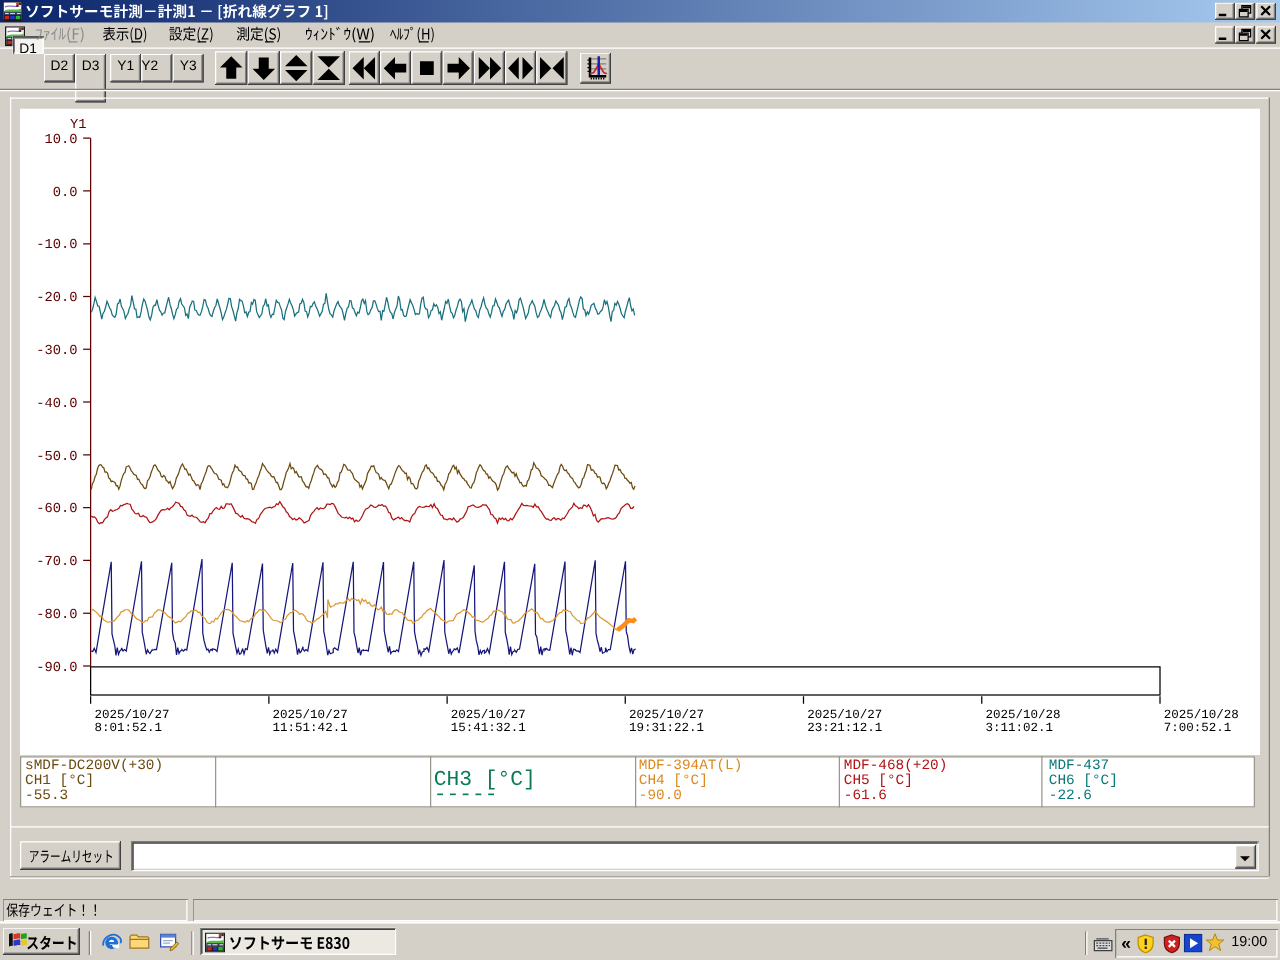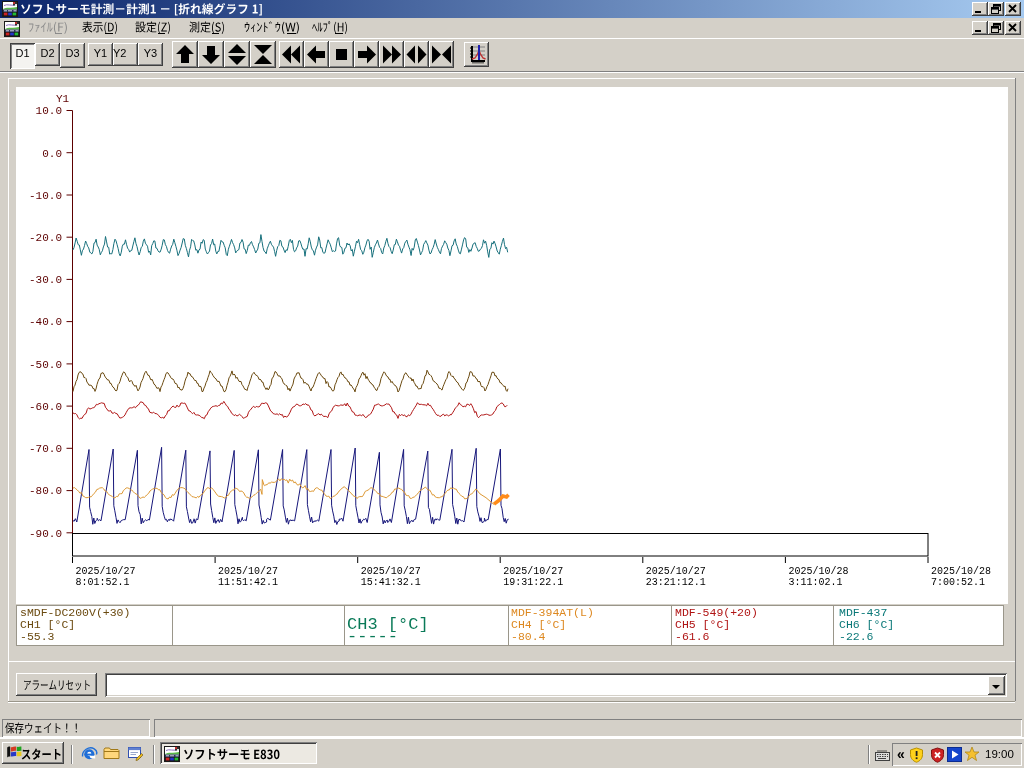--- a/index.html
+++ b/index.html
@@ -60,27 +60,27 @@
     <div style="position:absolute;left:1005px;top:21px;width:16px;height:14px;background:#d4d0c8;box-shadow:inset -1px -1px #404040,inset 1px 1px #fff,inset -2px -2px #808080;"><svg width="16" height="14">
         <path d="M4,3 L11,10 M11,3 L4,10" stroke="#000" stroke-width="1.8"></path>
       </svg></div>
     <div style="position:absolute;left:54.5px;top:33px;width:7px;height:1px;background:#8a8a8a"></div>
     <div style="position:absolute;left:104.5px;top:33px;width:8px;height:1px;background:#000"></div>
     <div style="position:absolute;left:157.5px;top:33px;width:7px;height:1px;background:#000"></div>
     <div style="position:absolute;left:211.5px;top:33px;width:7px;height:1px;background:#000"></div>
     <div style="position:absolute;left:287px;top:33px;width:9px;height:1px;background:#000"></div>
     <div style="position:absolute;left:334.5px;top:33px;width:8px;height:1px;background:#000"></div>
     <div style="position:absolute;left:0;top:38px;width:1024px;height:1px;background:#fff"></div>
-    <div style="position:absolute;left:10px;top:43px;width:25px;height:26px;background:#f4f3f0;box-shadow:inset 1px 1px #404040,inset -1px -1px #fff,inset 2px 2px #808080;">
+    <div style="position:absolute;left:10px;top:29px;width:25px;height:14px;background:#f4f3f0;box-shadow:inset 1px 1px #404040,inset -1px -1px #fff,inset 2px 2px #808080;">
       <div style="font-size:11px;line-height:21px;text-align:center;color:#000">D1</div>
     </div>
     <div style="position:absolute;left:35px;top:43px;width:25px;height:23px;background:#d4d0c8;box-shadow:inset -1px -1px #404040,inset 1px 1px #fff,inset -2px -2px #808080;">
       <div style="font-size:11px;line-height:21px;text-align:center;color:#000">D2</div>
     </div>
-    <div style="position:absolute;left:60px;top:43px;width:25px;height:25px;background:#d4d0c8;box-shadow:inset -1px -1px #404040,inset 1px 1px #fff,inset -2px -2px #808080;">
+    <div style="position:absolute;left:60px;top:43px;width:25px;height:39px;background:#d4d0c8;box-shadow:inset -1px -1px #404040,inset 1px 1px #fff,inset -2px -2px #808080;">
       <div style="font-size:11px;line-height:21px;text-align:center;color:#000">D3</div>
     </div>
     <div style="position:absolute;left:88px;top:43px;width:25px;height:23px;background:#d4d0c8;box-shadow:inset -1px -1px #404040,inset 1px 1px #fff,inset -2px -2px #808080;">
       <div style="font-size:11px;line-height:21px;text-align:center;color:#000">Y1</div>
     </div>
     <div style="position:absolute;left:113px;top:43px;width:25px;height:23px;background:#d4d0c8;box-shadow:inset -1px -1px #404040,inset 1px 1px #fff,inset -2px -2px #808080;">
       <div style="font-size:11px;line-height:21px;color:#000">Y2</div>
     </div>
     <div style="position:absolute;left:138px;top:43px;width:25px;height:23px;background:#d4d0c8;box-shadow:inset -1px -1px #404040,inset 1px 1px #fff,inset -2px -2px #808080;">
       <div style="font-size:11px;line-height:21px;text-align:center;color:#000">Y3</div>
@@ -201,22 +201,22 @@
     <div style="position:absolute;left:671px;top:605px;width:1px;height:41px;background:#9a968a"></div>
     <div style="position:absolute;left:833px;top:605px;width:1px;height:41px;background:#9a968a"></div>
     <div class="mono" style="position:absolute;left:20px;top:607px;font-size:11.5px;line-height:12px;color:#6b4a10;white-space:pre">sMDF-DC200V(+30)
 CH1 [°C]
 -55.3</div>
     <div class="mono" style="position:absolute;left:347px;top:607px;font-size:17px;line-height:12px;color:#0a7a58;white-space:pre">
 CH3 [°C]
 -----</div>
     <div class="mono" style="position:absolute;left:511px;top:607px;font-size:11.5px;line-height:12px;color:#dd8820;white-space:pre">MDF-394AT(L)
 CH4 [°C]
--80.4</div>
-    <div class="mono" style="position:absolute;left:675px;top:607px;font-size:11.5px;line-height:12px;color:#b01414;white-space:pre">MDF-549(+20)
+-90.0</div>
+    <div class="mono" style="position:absolute;left:675px;top:607px;font-size:11.5px;line-height:12px;color:#b01414;white-space:pre">MDF-468(+20)
 CH5 [°C]
 -61.6</div>
     <div class="mono" style="position:absolute;left:839px;top:607px;font-size:11.5px;line-height:12px;color:#0a7878;white-space:pre">MDF-437
 CH6 [°C]
 -22.6</div>
     <div style="position:absolute;left:16px;top:673px;width:81px;height:23px;background:#d4d0c8;box-shadow:inset -1px -1px #404040,inset 1px 1px #fff,inset -2px -2px #808080;"></div>
     <div style="position:absolute;left:105px;top:673px;width:902px;height:24px;background:#fff;box-shadow:inset 1px 1px #808080,inset -1px -1px #fff,inset 2px 2px #404040,inset -2px -2px #d4d0c8"></div>
     <div style="position:absolute;left:988px;top:676px;width:17px;height:19px;background:#d4d0c8;box-shadow:inset -1px -1px #404040,inset 1px 1px #fff,inset -2px -2px #808080;"><svg width="17" height="20">
         <polygon points="4,9 12,9 8,13" fill="#000"></polygon>
       </svg></div>

